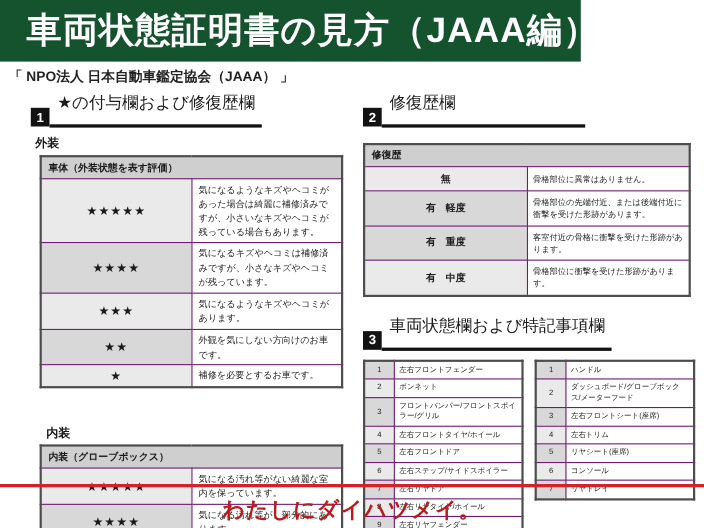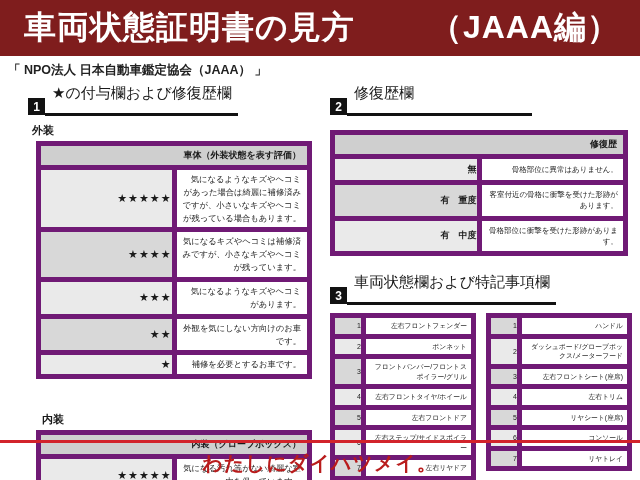--- a/index.html
+++ b/index.html
@@ -3,43 +3,43 @@
 <meta charset="utf-8">
 <style>
   html,body{margin:0;padding:0;}
   body{
     width:640px;height:480px;overflow:hidden;background:#ffffff;
     font-family:"Liberation Sans","DejaVu Sans",sans-serif;
     color:#1a1a1a;position:relative;
   }
   
   .band{
-    position:absolute;left:0;top:0;width:640px;height:56px;
-    background:#7f1d1d;display:flex;align-items:center;
+    position:absolute;left:0;top:0;width:528px;height:56px;
+    background:#14532d;display:flex;align-items:center;
     justify-content:space-between;padding:0 20px 0 24px;box-sizing:border-box;
   }
   .band .ttl{color:#fff;font-size:32px;font-weight:bold;letter-spacing:1px;white-space:nowrap;}
   .subtitle{position:absolute;left:8px;top:62px;font-size:12.5px;font-weight:bold;color:#222;}
   
   .col-left{position:absolute;left:28px;top:84px;width:286px;}
   .col-right{position:absolute;left:330px;top:84px;width:302px;}
   
   .sec-head{display:flex;align-items:flex-end;}
   .sec-num{
     background:#121212;color:#fff;font-weight:bold;font-size:12px;
     width:17px;height:17px;display:flex;align-items:center;justify-content:center;
     flex:0 0 auto;margin-bottom:1px;
   }
   .sec-title{
     font-size:15px;font-weight:normal;padding:0 6px 10px 7px;
     border-bottom:3px solid #121212;min-width:172px;white-space:nowrap;
   }
   
   .tbl{border-collapse:collapse;border:2px solid #4d4d4d;width:100%;table-layout:fixed;}
-  .tbl td{border:5px solid #701a75;vertical-align:middle;text-align:right;}
+  .tbl td{border:1px solid #701a75;vertical-align:middle;}
   .thead-cell{background:#cfcfcf;font-weight:bold;font-size:9px;padding:3px 6px;}
   .cell-light{background:#eaeaea;}
   .cell-dark{background:#d8d8d8;}
   .kcell{text-align:center;font-weight:bold;}
   .vcell{background:#fff;}
   
   .t-star{margin:3px 6px 0 8px;width:276px;}
   .t-star .kcell{width:86px;font-size:11px;letter-spacing:1px;padding:2px 0;}
   .t-star .vcell{font-size:8.3px;padding:3px 6px;line-height:1.55;}
   .group-label{font-size:11px;font-weight:bold;margin:7px 0 2px 2px;}
@@ -143,20 +143,24 @@
       <tr>
         <td class="thead-cell" colspan="2">修復歴</td>
       </tr>
     </tbody>
     <tbody>
         <tr>
           <td class="kcell cell-light">無</td>
           <td class="vcell">骨格部位に異常はありません。</td>
         </tr>
         <tr>
+          <td class="kcell cell-dark">有　軽度</td>
+          <td class="vcell">骨格部位の先端付近、または後端付近に衝撃を受けた形跡があります。</td>
+        </tr>
+        <tr>
           <td class="kcell cell-dark">有　重度</td>
           <td class="vcell">客室付近の骨格に衝撃を受けた形跡があります。</td>
         </tr>
         <tr>
           <td class="kcell cell-light">有　中度</td>
           <td class="vcell">骨格部位に衝撃を受けた形跡があります。</td>
         </tr>
       </tbody>
   </table>
 

